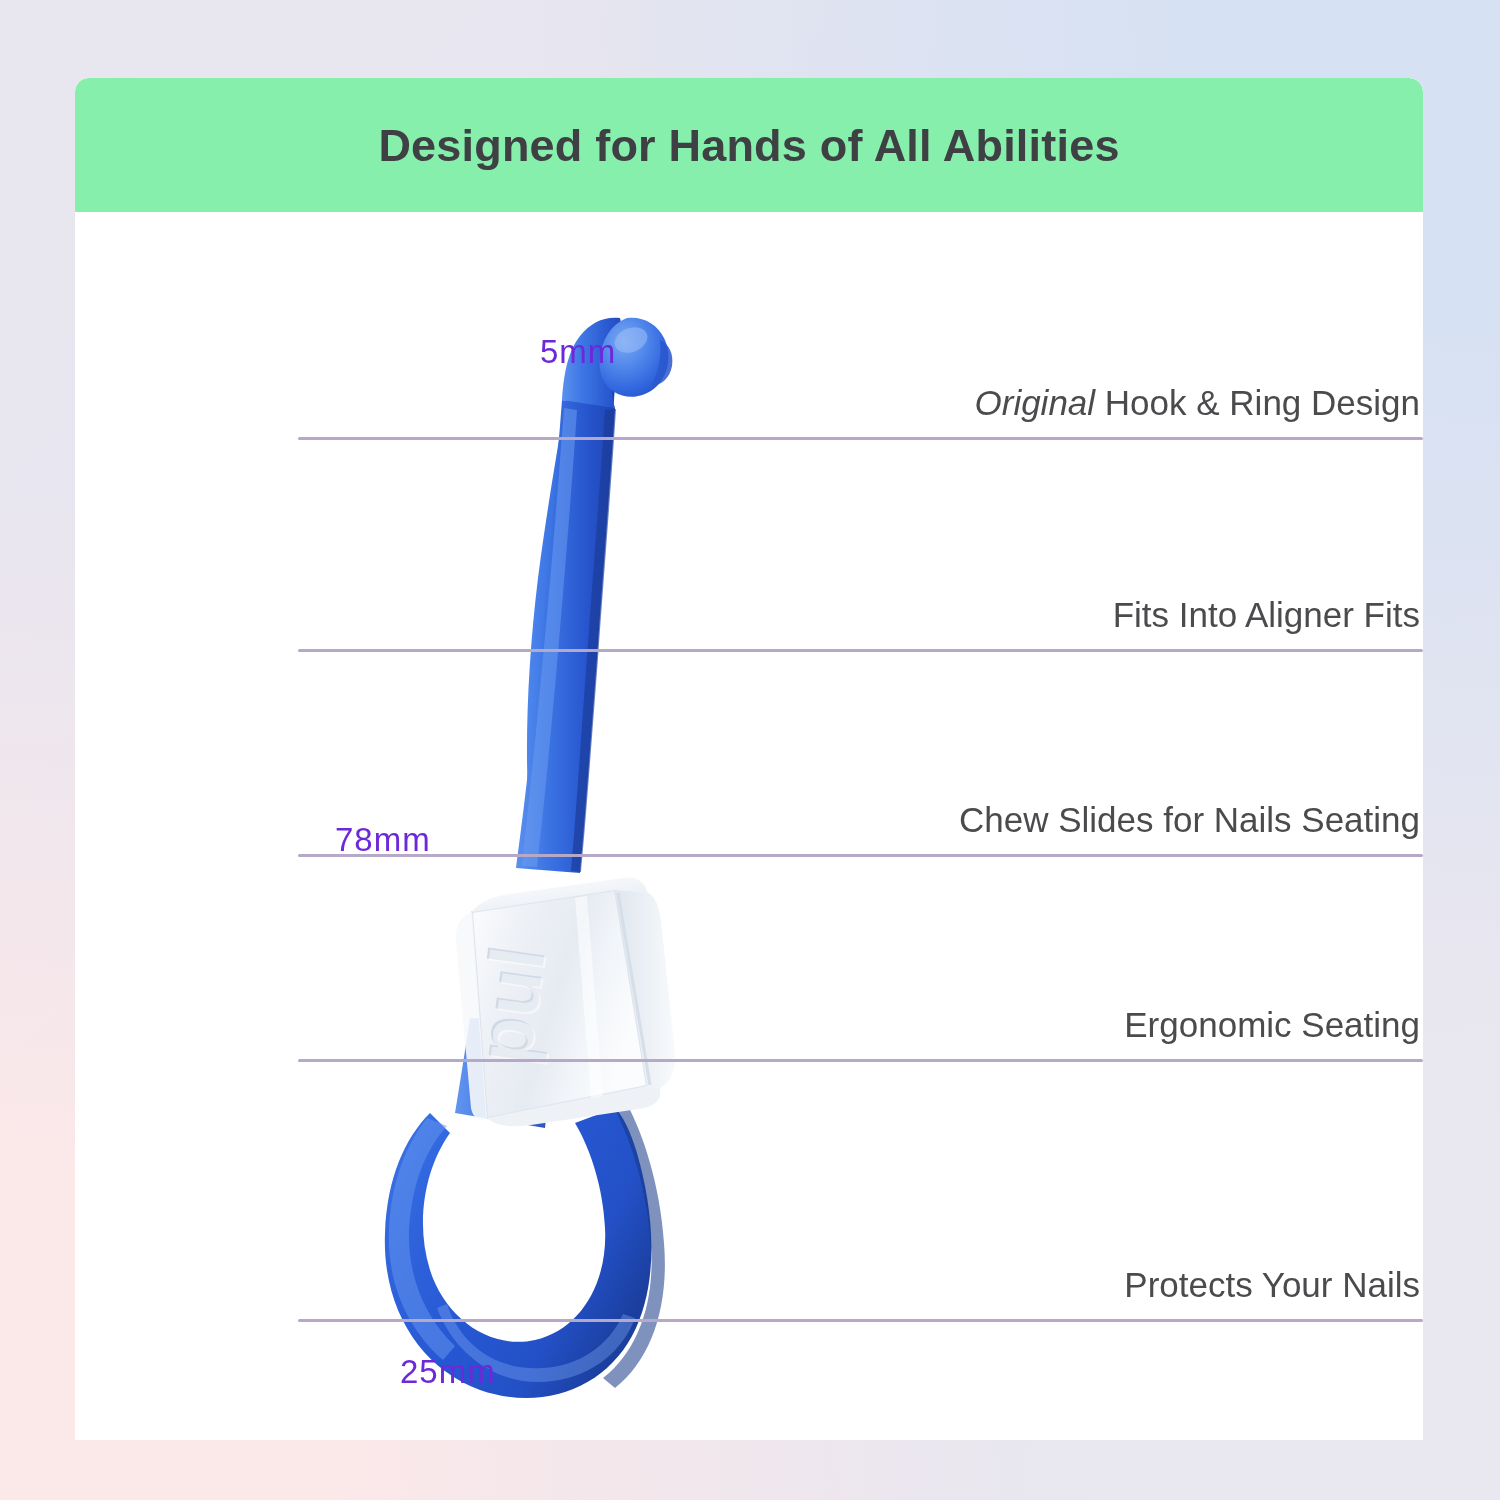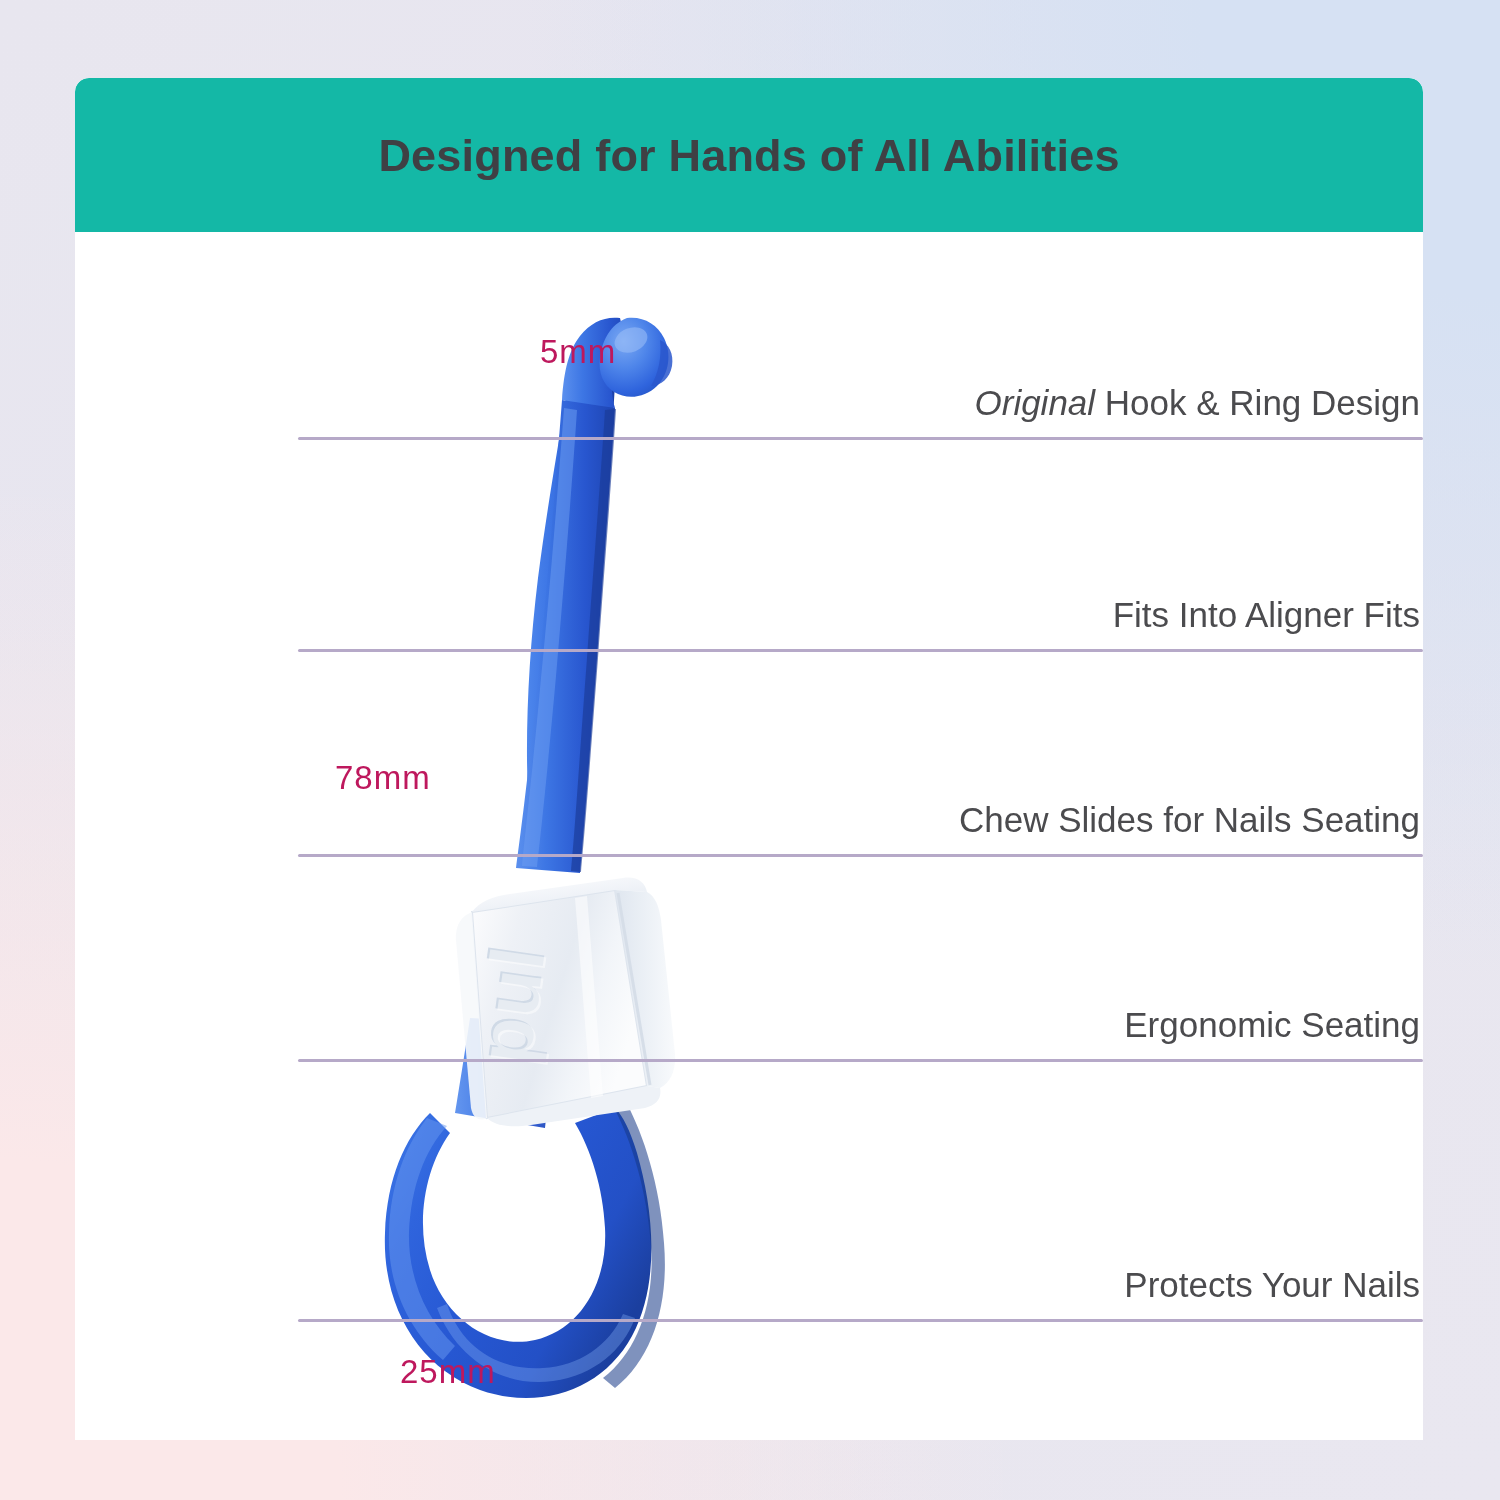--- a/index.html
+++ b/index.html
@@ -38,22 +38,22 @@
     border-radius: 14px 14px 0 0;
     overflow: hidden;
   }
 
   
   #header-band {
     position: absolute;
     left: 0;
     top: 0;
     width: 100%;
-    height: 154px;
-    background: #14b8a6;
+    height: 134px;
+    background: #86efac;
     border-radius: 14px 14px 0 0;
     display: flex;
     align-items: center;
     justify-content: center;
   }
   #header-title {
     font-size: 45px;
     font-weight: bold;
     color: #3f4044;
     letter-spacing: 0.2px;
@@ -84,27 +84,27 @@
     height: 3px;
     background: #b6a9c8;
     border-radius: 2px;
     margin-top: 14px;
   }
 
   
   .dim {
     position: absolute;
     font-size: 33px;
-    color: #be185d;
+    color: #6d28d9;
     font-weight: 300;
     letter-spacing: 1px;
     white-space: nowrap;
   }
   #dim-top   { left: 465px; top: 255px; }
-  #dim-left  { left: 260px; top: 681px; }
+  #dim-left  { left: 260px; top: 743px; }
   #dim-bottom{ left: 325px; top: 1275px; }
 
   
   #product {
     position: absolute;
     left: 0;
     top: 0;
     width: 1348px;
     height: 1362px;
     pointer-events: none;

